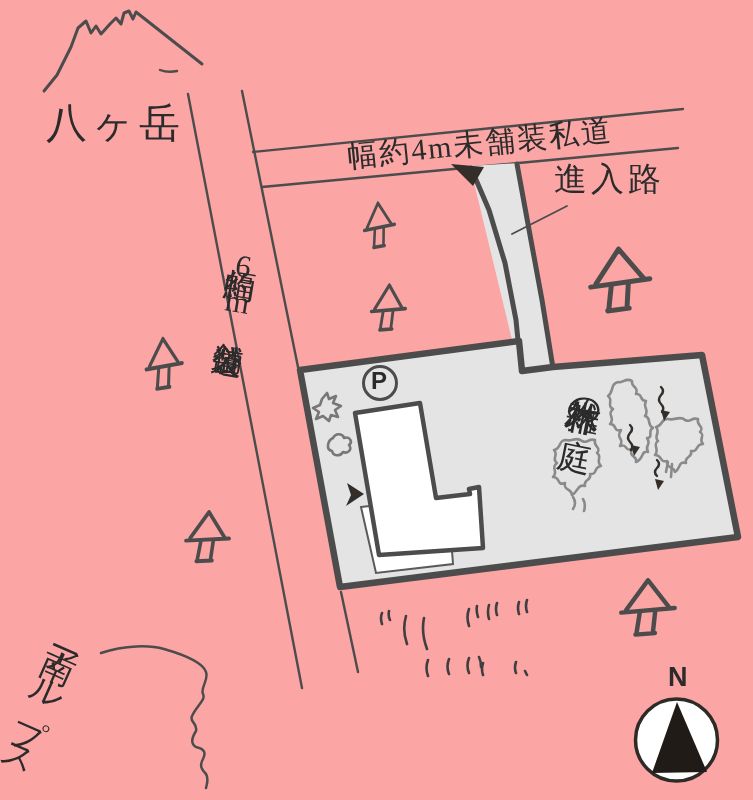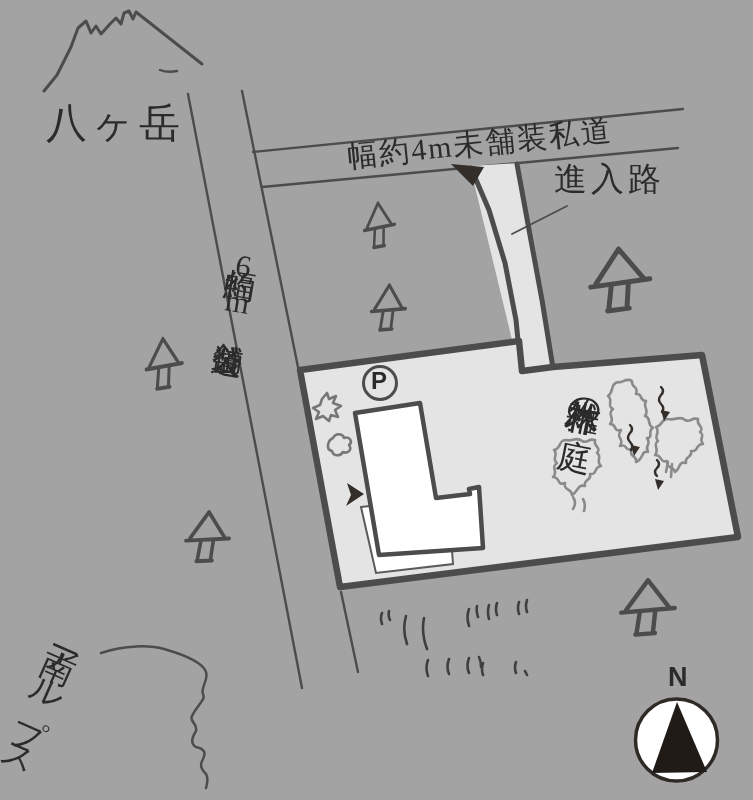--- a/index.html
+++ b/index.html
@@ -2,21 +2,21 @@
 <html style="--plot-fill: #e4e4e4; --outline: #4c4c4c; --ink: #2b2b2b; --scribble: #8a8a8a;"><head>
 <meta charset="utf-8">
 <style>
   :root{
     --plot-fill:#e4e4e4;
     --outline:#4c4c4c;
     --ink:#2b2b2b;
     --scribble:#8a8a8a;
   }
   html,body{margin:0;padding:0;background:#ffffff;}
-  #stage{position:relative;width:753px;height:800px;overflow:hidden;background:#a3a3a3;
+  #stage{position:relative;width:753px;height:800px;overflow:hidden;background:#fca5a5;
          font-family:"Liberation Serif", serif;}
   #drawing{position:absolute;left:0;top:0;}
   .lbl{position:absolute;color:var(--ink);line-height:1;white-space:pre;}
   .jp{font-family:"Liberation Serif", serif;}
   .vert{writing-mode:vertical-rl;text-orientation:upright;}
   .sans{font-family:"Liberation Sans", sans-serif;}
 
   #lbl-yatsu{left:46px;top:103px;font-size:41px;letter-spacing:5px;}
   #lbl-private{left:346px;top:142px;font-size:30px;letter-spacing:2px;
                transform:rotate(-5.8deg);transform-origin:0 0;}

